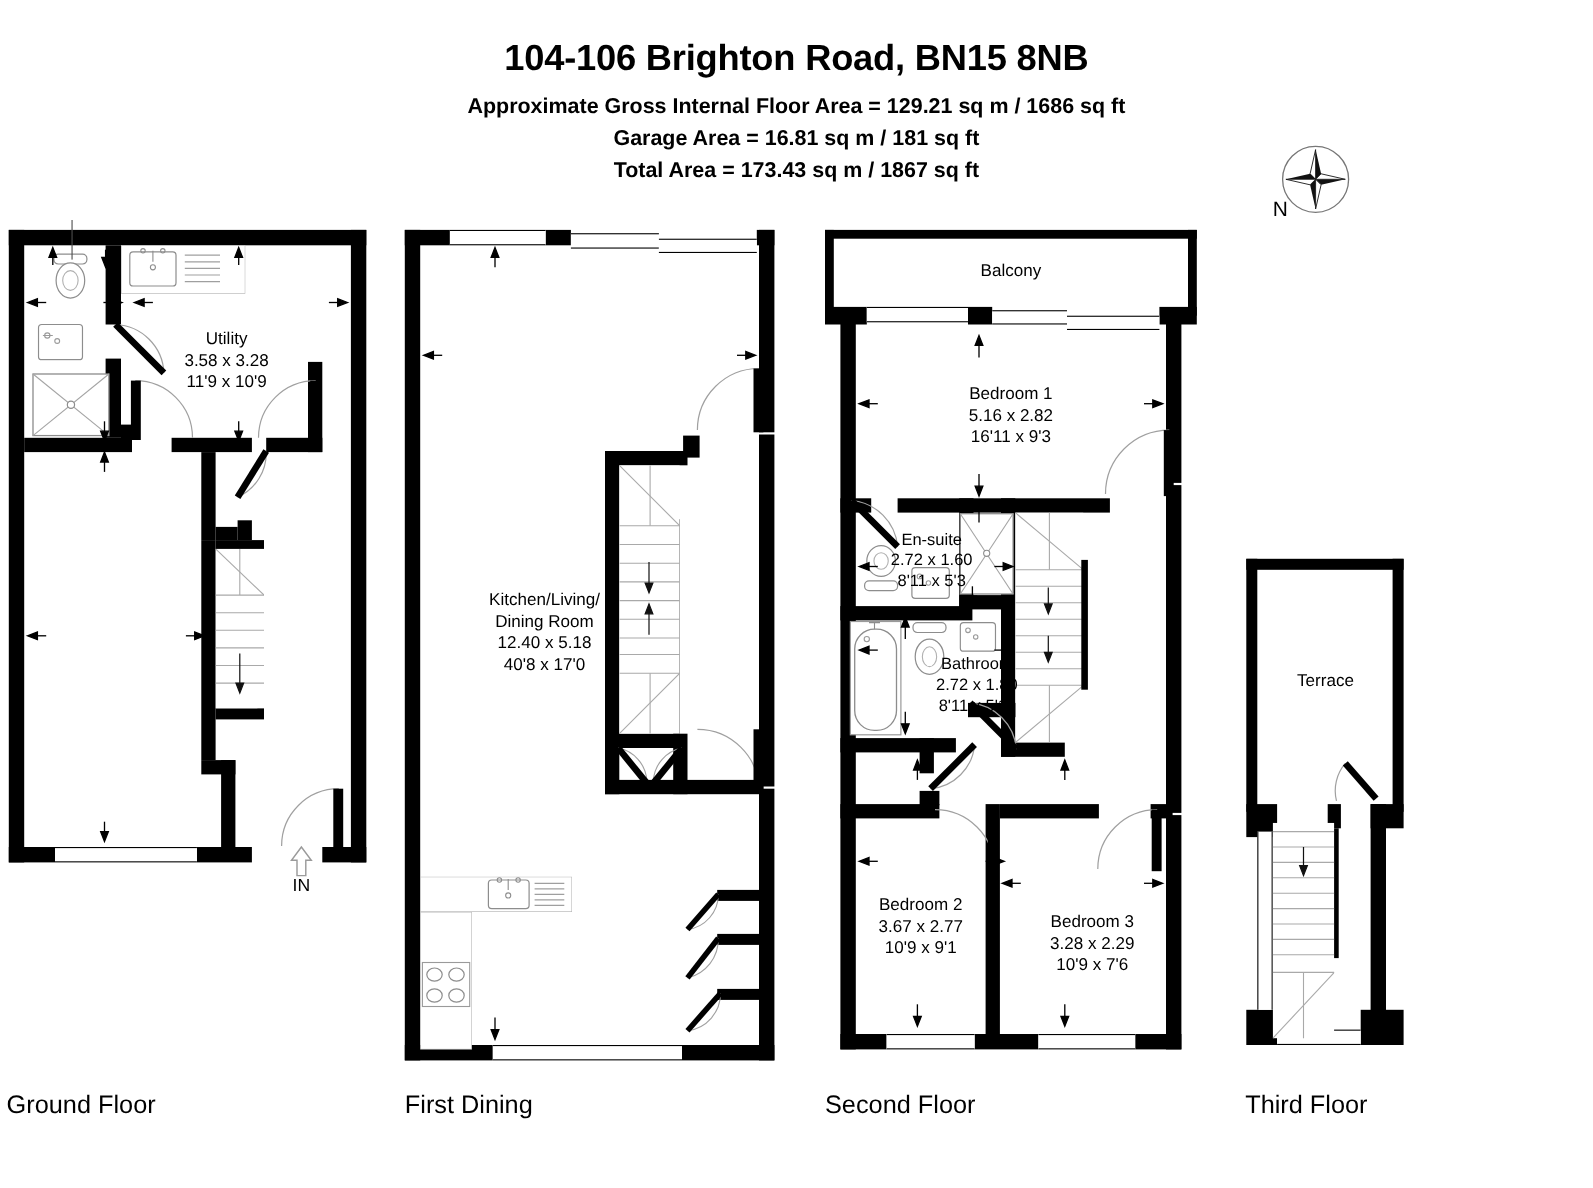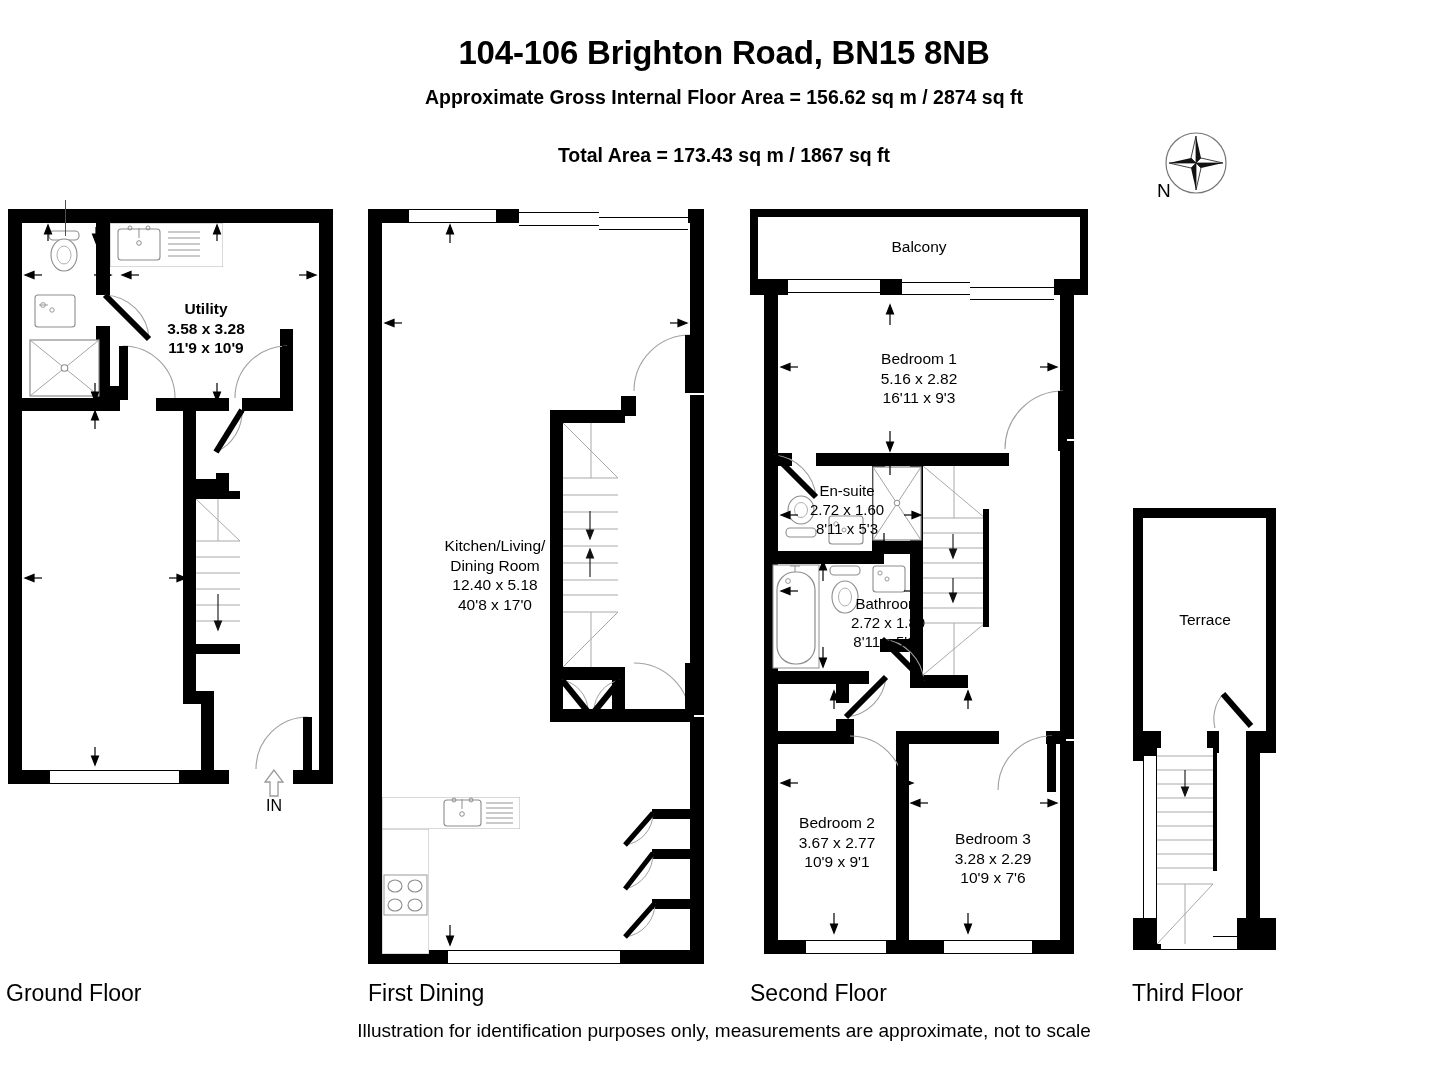--- a/index.html
+++ b/index.html
@@ -45,20 +45,21 @@
     font-size: 19px; font-weight: 400;
   }
 
   
   .plan { position: absolute; }
   .floorlabel {
     position: absolute;
     font-size: 23px;
     font-weight: 400;
     white-space: nowrap;
+    margin-top: 11px;
   }
   .footer {
     position: absolute;
     left: 0; right: 0; top: 1020px;
     text-align: center;
     font-size: 19px;
   }
 
   
   .w { position: absolute; background: #000000; }
@@ -109,21 +110,22 @@
   .winv { position: absolute; border-left: 1.2px solid #000; border-right: 1.2px solid #000; box-sizing: border-box; background: #fff; }
 
   .in-label { position: absolute; font-size: 16px; }
 </style>
 </head>
 <body>
 
 <div class="page">
 
   <div class="title">104-106 Brighton Road, BN15 8NB</div>
-  <div class="subline sub1">Approximate Gross Internal Floor Area = 156.62 sq m / 2874 sq ft</div>
+  <div class="subline sub1">Approximate Gross Internal Floor Area = 129.21 sq m / 1686 sq ft</div>
+  <div class="subline sub2">Garage Area = 16.81 sq m / 181 sq ft</div>
   <div class="subline sub3">Total Area = 173.43 sq m / 1867 sq ft</div>
 
   <div class="compass">
     <svg width="66" height="66" viewBox="0 0 66 66">
       <circle cx="33" cy="33" r="30" fill="#fff" stroke="#777" stroke-width="1.2"></circle>
 
       <polygon points="33,6 38,28 33,33" fill="#111"></polygon>
       <polygon points="33,6 28,28 33,33" fill="#fff" stroke="#111" stroke-width="0.8"></polygon>
       <polygon points="60,33 38,38 33,33" fill="#111"></polygon>
       <polygon points="60,33 38,28 33,33" fill="#fff" stroke="#111" stroke-width="0.8"></polygon>
@@ -286,21 +288,21 @@
           <line x1="6" y1="355" x2="20" y2="355"></line>
             <polygon points="3,355 12,351.5 12,358.5"></polygon>
           <line x1="147" y1="355" x2="161" y2="355"></line>
             <polygon points="164,355 155,351.5 155,358.5"></polygon>
           <line x1="73" y1="524" x2="73" y2="538"></line>
             <polygon points="73,542 69.5,533 76.5,533"></polygon>
         </g>
       </svg>
     </div>
 
-    <div class="rl" style="left:118px; top:90px; width:160px;font-weight:bold;">
+    <div class="rl" style="left:118px; top:90px; width:160px;">
       <span>Utility</span><br>
       <span>3.58 x 3.28</span><br>
       <span>11'9 x 10'9</span>
     </div>
   </div>
 
   <div class="leader" style="left:65px; top:200px; height:36px;"></div>
 
   <div class="in-label" style="left:266px; top:797px;">IN</div>
   <div class="dim" style="left:262px; top:770px; width:24px; height:26px;">
@@ -747,15 +749,14 @@
       </svg>
     </div>
 
     <div class="rl" style="left:16px; top:102px; width:112px;">
       <span>Terrace</span>
     </div>
   </div>
 
   <div class="floorlabel" style="left:1132px; top:980px;">Third Floor</div>
 
-  <div class="footer">Illustration for identification purposes only, measurements are approximate, not to scale</div>
 
 </div>
 
 </body></html>

